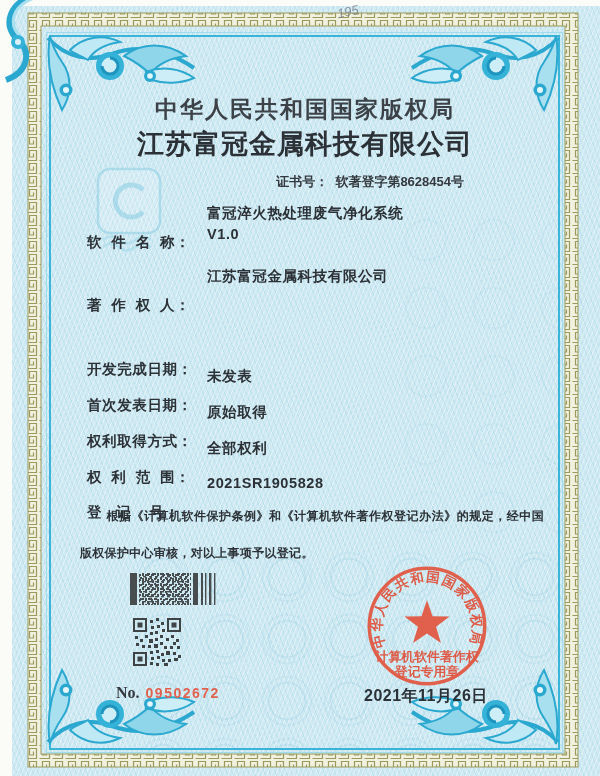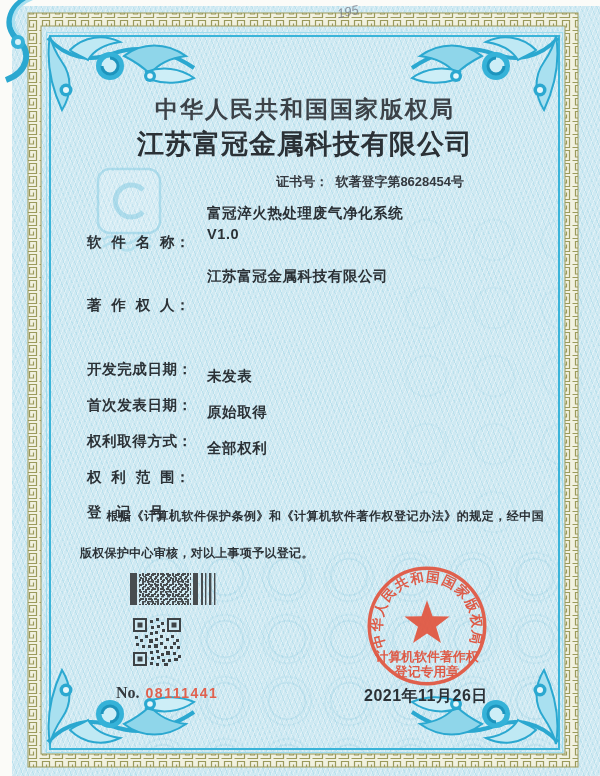--- a/index.html
+++ b/index.html
@@ -129,20 +129,21 @@
       <div class="row r5">
         <span class="lbl">权利取得方式：</span>
         <span class="val">原始取得</span>
       </div>
       <div class="row r6">
         <span class="lbl">权  利  范  围：</span>
         <span class="val">全部权利</span>
       </div>
       <div class="row r7">
         <span class="lbl">登   记    号：</span>
+        <span class="val">2021SR1905828</span>
       </div>
     </div>
 
     <div class="statement">根据《计算机软件保护条例》和《计算机软件著作权登记办法》的规定，经中国版权保护中心审核，对以上事项予以登记。</div>
 
     <svg class="abs" style="left:118px;top:567px" width="86" height="32" viewBox="0 0 86 32">
       <defs>
         <pattern id="bcn" width="6" height="5" patternUnits="userSpaceOnUse">
           <rect width="6" height="5" fill="#cfe9f2"></rect>
           <rect x="0" y="0" width="2" height="2" fill="#484d50"></rect>
@@ -212,21 +213,21 @@
           <rect x="29" y="41" width="3" height="3"></rect>
         <rect x="35" y="41" width="3" height="3"></rect>
           <rect x="41" y="40" width="4" height="3"></rect>
         <rect x="17" y="44" width="3" height="3"></rect>
           <rect x="23" y="45" width="3" height="3"></rect>
           <rect x="31" y="45" width="4" height="3"></rect>
       </g>
     </svg>
 
     <div class="serial">
-      <span>No.</span><span class="num">08111441</span>
+      <span>No.</span><span class="num">09502672</span>
     </div>
 
     <div class="issue-date">2021年11月26日</div>
 
     <svg class="seal-svg" viewBox="0 0 130 130">
       <defs>
         <path id="sealArc" d="M 25.1 83.6 A 44 44 0 1 1 104.9 83.6" fill="none"></path>
       </defs>
       <circle cx="65" cy="64" r="56" fill="none" stroke="#e2553f" stroke-width="3.4"></circle>
       <polygon points="65,39 59.6,54.6 43.1,54.9 56.2,64.8 51.5,80.6 65,71.2 78.5,80.6 73.8,64.8 86.9,54.9 70.4,54.6" fill="#e2553f"></polygon>

